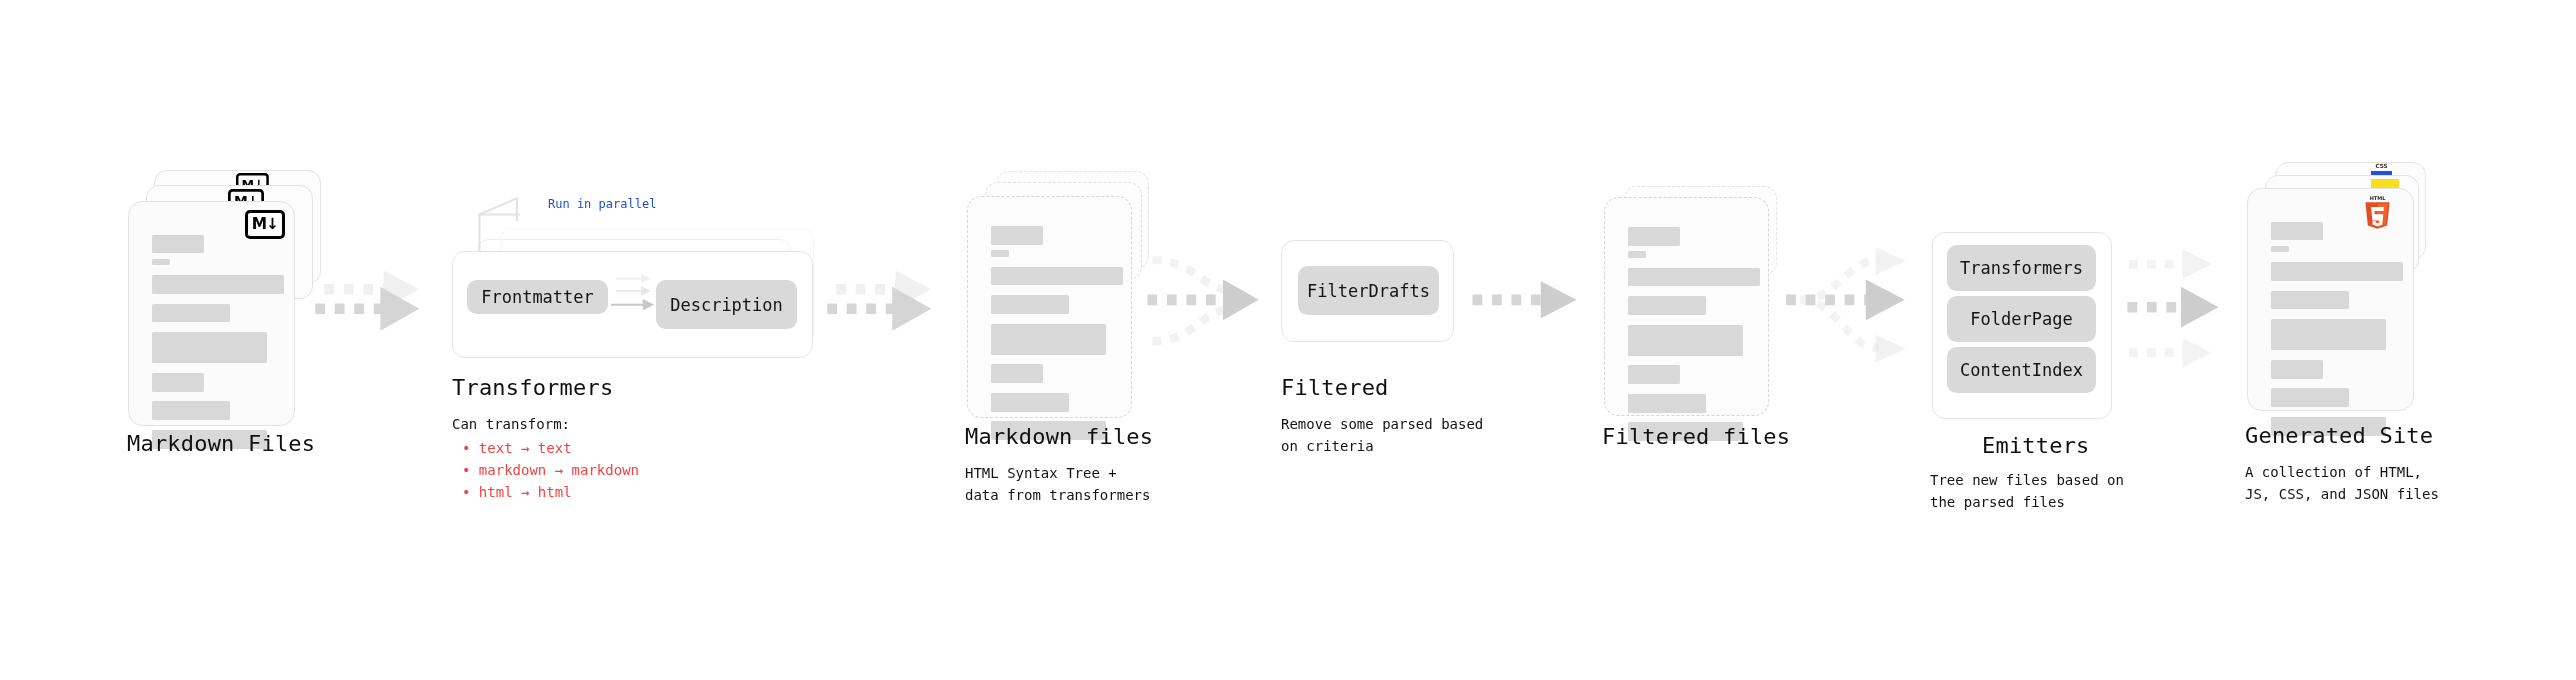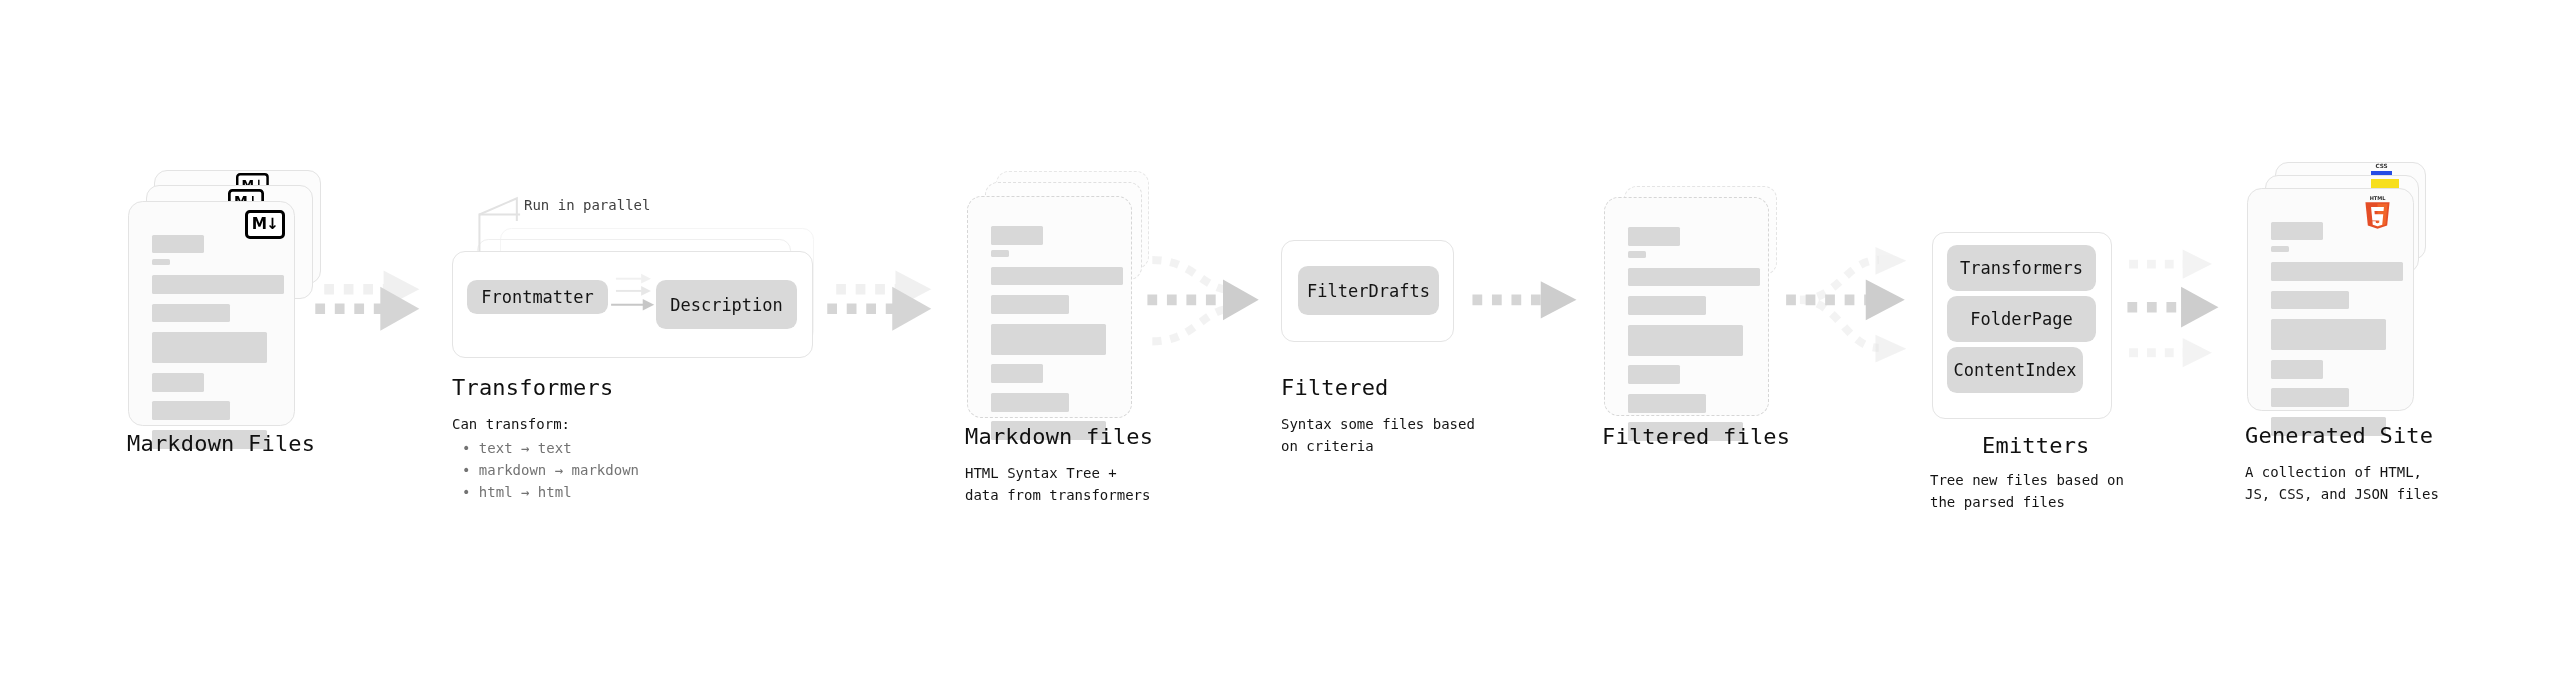--- a/index.html
+++ b/index.html
@@ -127,28 +127,29 @@
     position: absolute;
     font-size: 14px;
     line-height: 1.55;
     color: #141414;
     white-space: pre;
   }
   .bullets {
     position: absolute;
     font-size: 14px;
     line-height: 1.55;
-    color: #737373;
+    color: #ef4444;
     white-space: pre;
   }
   .parallel-label {
     position: absolute;
-    font-size: 14px;
-    color: #404040;
+    font-size: 12px;
+    color: #1d4ed8;
     white-space: nowrap;
+    margin-left: 24px;
   }
 
   svg { display: block; overflow: visible; }
   .svg-layer {
     position: absolute;
     left: 0; top: 0;
     width: 2576px; height: 681px;
     pointer-events: none;
   }
 </style>
@@ -235,21 +236,21 @@
     <div class="title" style="left:965px; top:424px;">Markdown files</div>
     <div class="subtitle" style="left:965px; top:463px;">HTML Syntax Tree +
 data from transformers</div>
   </div>
 
   <div class="node">
     <div class="boxc" style="left:1281px; top:240px; width:173px; height:102px;"></div>
     <div class="chip" style="left:1298px; top:266px; width:141px; height:49px;">FilterDrafts</div>
 
     <div class="title" style="left:1281px; top:375px;">Filtered</div>
-    <div class="subtitle" style="left:1281px; top:414px;">Syntax some files based
+    <div class="subtitle" style="left:1281px; top:414px;">Remove some parsed based
 on criteria</div>
   </div>
 
   <div class="node">
     <div class="card ghost-dashed" style="left:1624px; top:186px; width:153px; height:89px; border-radius:13px; border-color:#e4e4e4;"></div>
 
     <div class="card dashed" style="left:1604px; top:197px; width:165px; height:219px;">
       <div class="card-lines" style="top:29px;">
         <div class="ln" style="width:52px;"></div>
         <div class="ln tiny" style="width:18px;"></div>
@@ -263,21 +264,21 @@
     </div>
 
     <div class="title" style="left:1602px; top:424px;">Filtered files</div>
   </div>
 
   <div class="node">
     <div class="boxc" style="left:1932px; top:232px; width:180px; height:187px;"></div>
 
     <div class="chip" style="left:1947px; top:245px; width:149px; height:46px;">Transformers</div>
     <div class="chip" style="left:1947px; top:296px; width:149px; height:46px;">FolderPage</div>
-    <div class="chip" style="left:1947px; top:347px; width:136px; height:46px;">ContentIndex</div>
+    <div class="chip" style="left:1947px; top:347px; width:149px; height:46px;">ContentIndex</div>
 
     <div class="title" style="left:1982px; top:433px;">Emitters</div>
     <div class="subtitle" style="left:1930px; top:470px;">Tree new files based on
 the parsed files</div>
   </div>
 
   <div class="node">
     <div class="card ghost" style="left:2275px; top:162px; width:151px; height:98px; border-radius:13px;"></div>
     <div class="css-badge" style="left:2371px; top:164px;">
       <span class="cssword">CSS</span>

